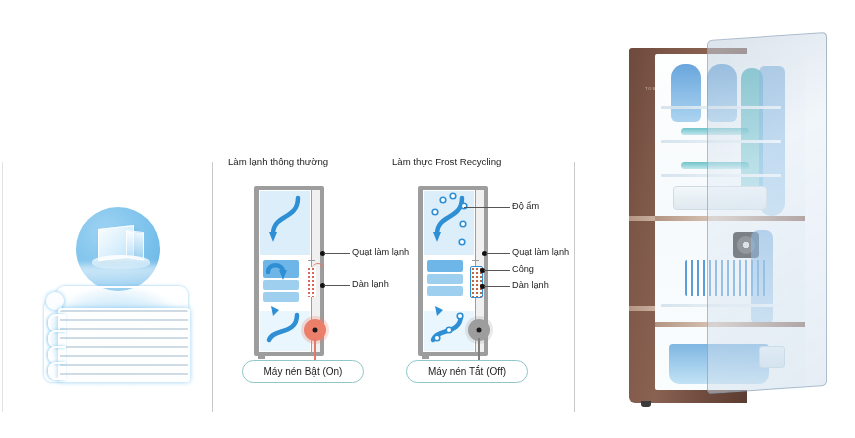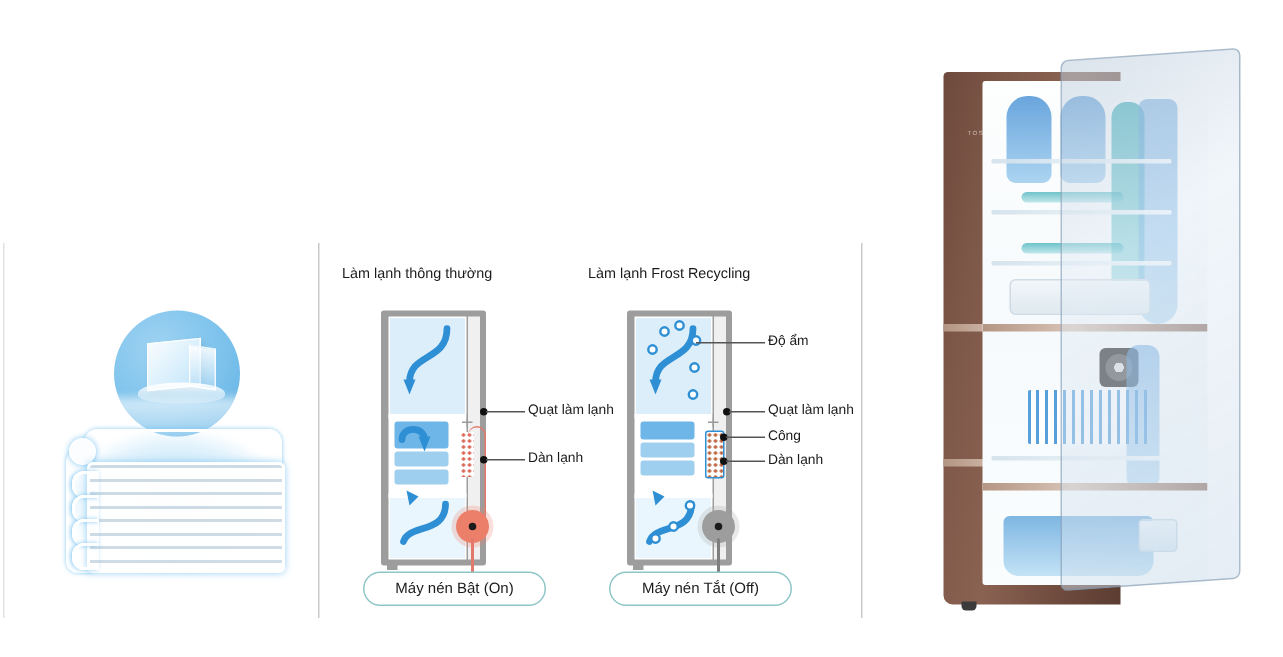--- a/index.html
+++ b/index.html
@@ -152,21 +152,21 @@
   }
   .evap .coilseg {
     position: absolute; left: 8px; width: 16px; height: 14px;
     border: 2px solid #ffffff; border-right: none; border-radius: 8px 0 0 8px;
     box-shadow: -1px 0 3px rgba(120,195,240,.85);
   }
 
   
   .schematic {
     position: absolute;
-    top: 25px;
+    top: 4px;
     width: 175px;
     height: 250px;
   }
   #schem-normal { left: 228px; }
   #schem-frost  { left: 392px; }
 
   .schem-title {
     position: absolute;
     left: 0; top: 0;
     font-size: 9.6px;
@@ -479,21 +479,21 @@
 
       <div class="dot" style="left:92px;  top:127px;"></div>
       <div class="leader" style="left:96px;  top:129px; width:26px;"></div>
       <div class="lbl" style="left:124px; top:123px;">Dàn lạnh</div>
 
       <div class="pill" style="left:14px; top:204px; width:100px;">Máy nén Bật (On)</div>
     </div>
 
     <div class="schematic" id="schem-frost">
 
-      <div class="schem-title">Làm lạnh Frost Recycling</div>
+      <div class="schem-title">Làm thực Frost Recycling</div>
 
       <div class="fridge">
         <div class="inner">
           <div class="comp-top"></div>
           <div class="divider-shelf" style="top:65px"></div>
           <div class="comp-mid"></div>
           <div class="divider-shelf" style="top:118px"></div>
           <div class="comp-bot"></div>
 
           <div class="drawer" style="left:4px; top:70px; width:36px; height:12px;"></div>

